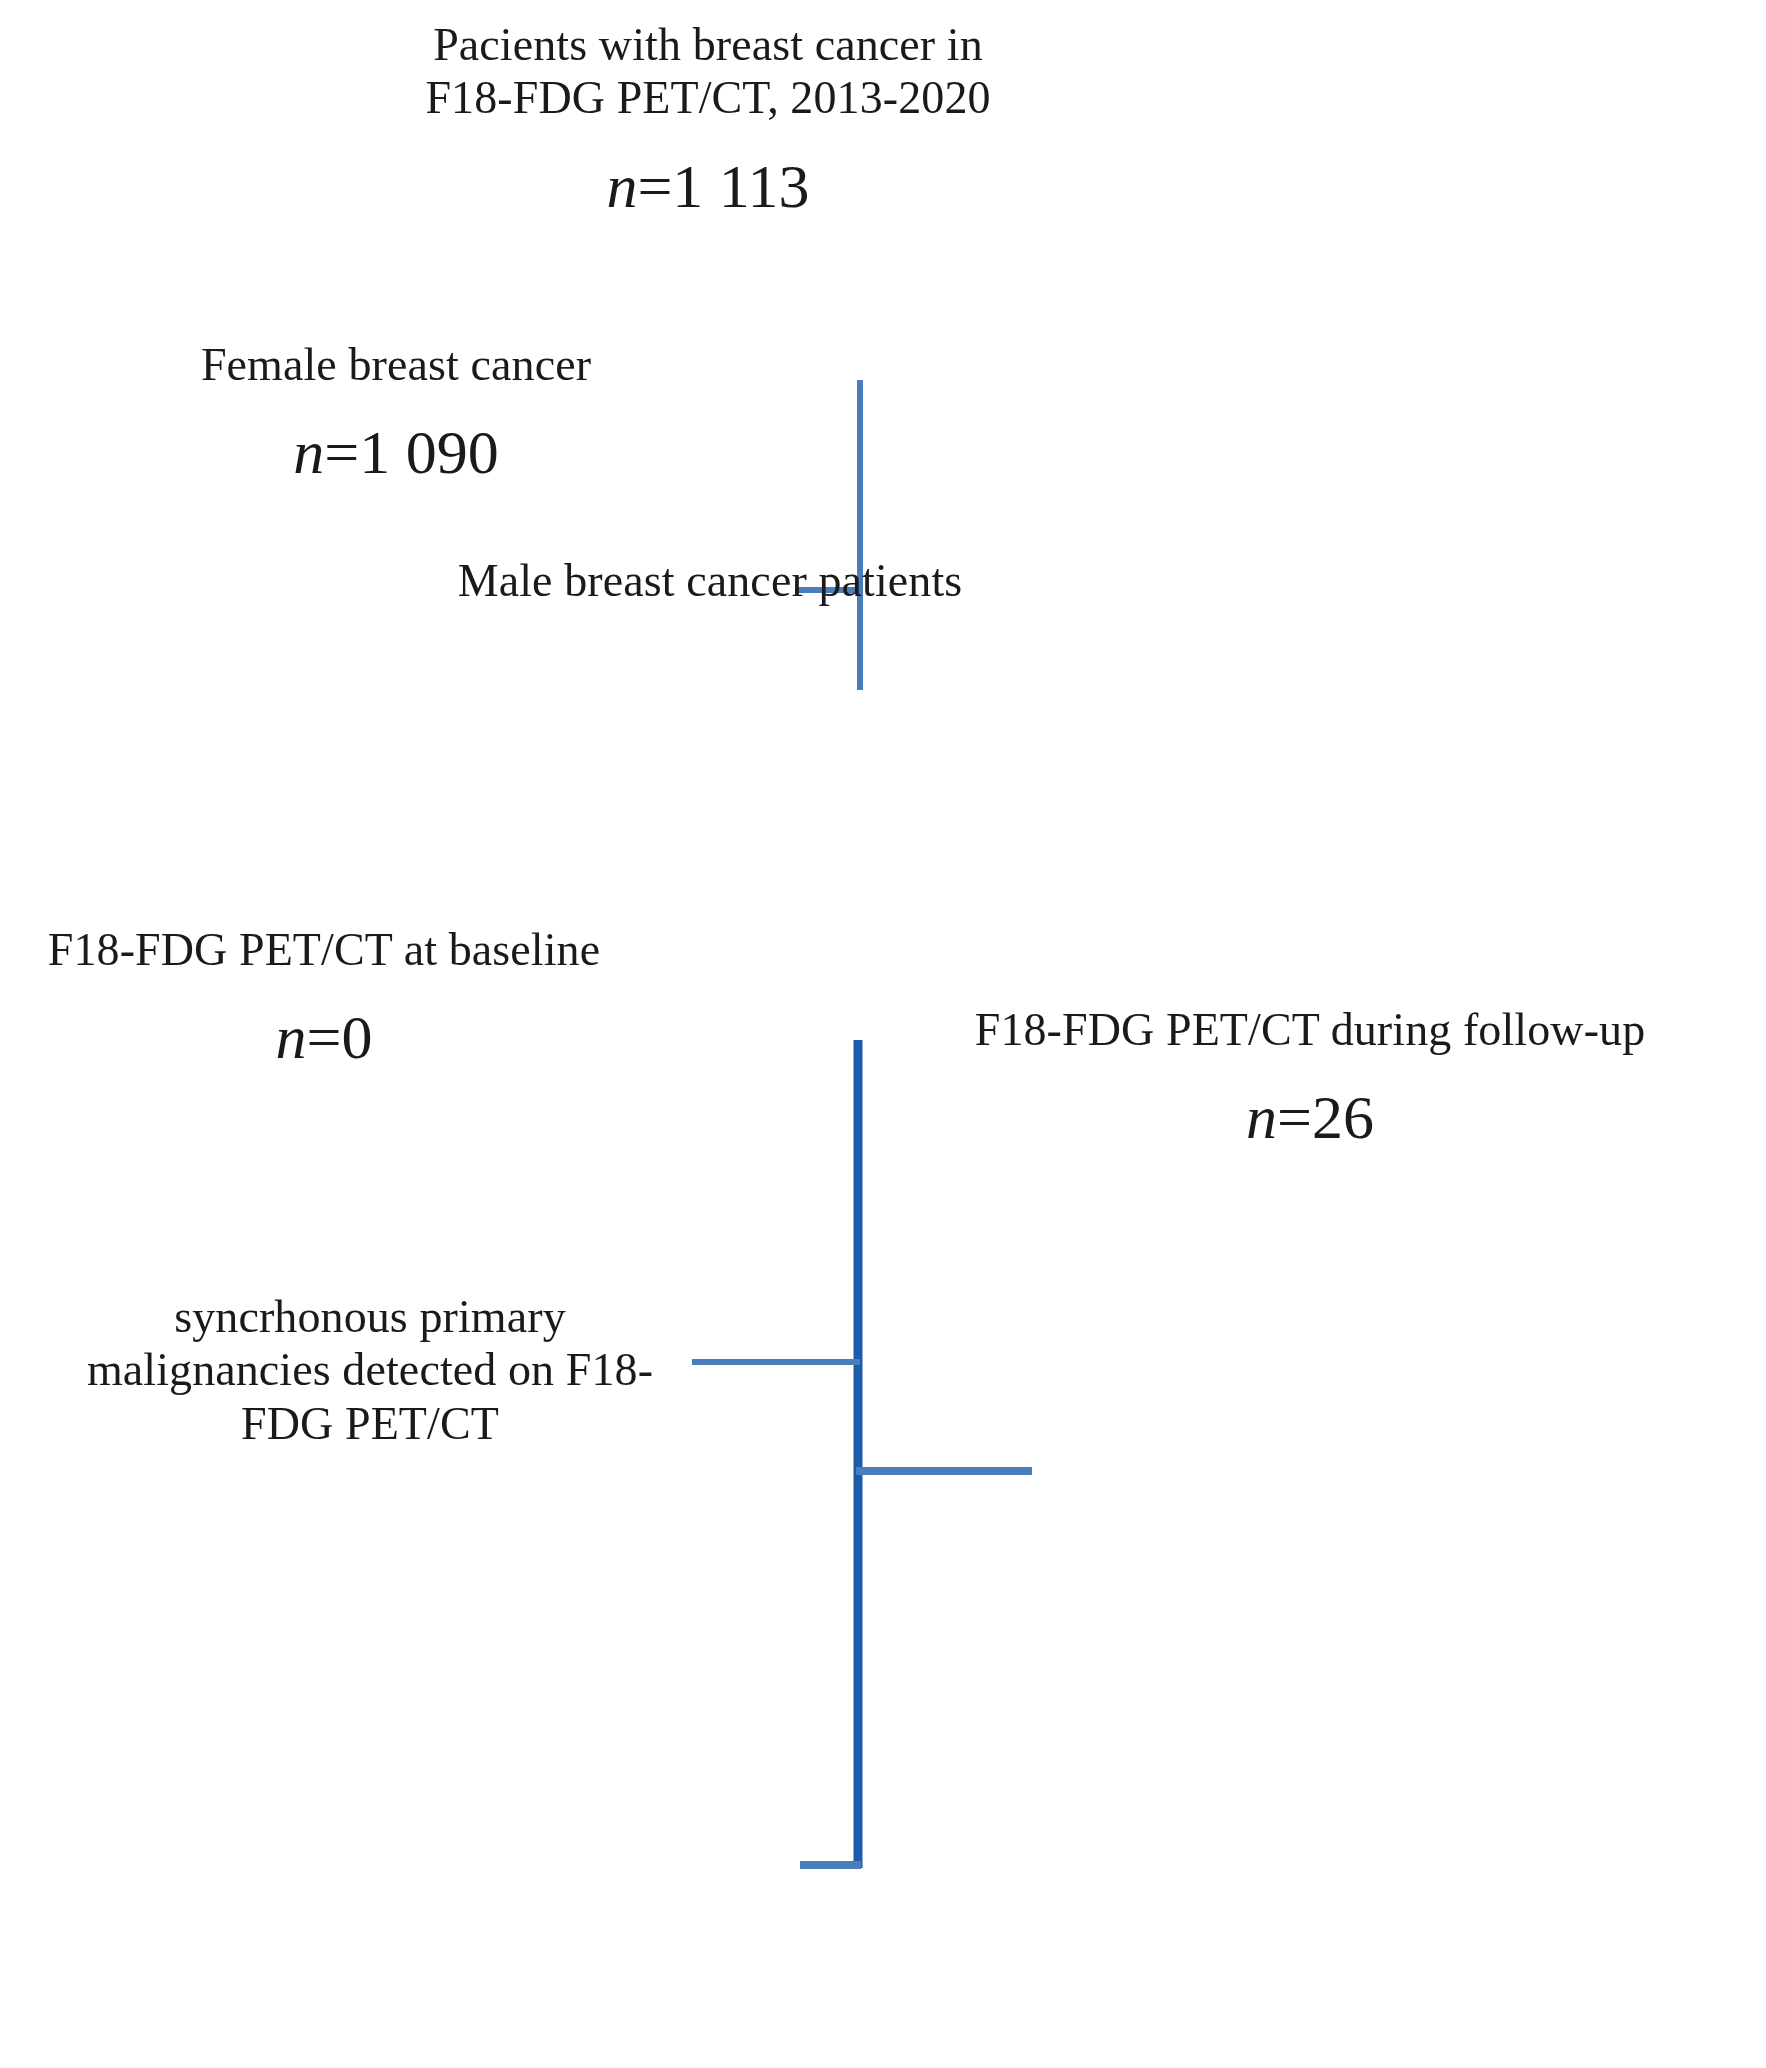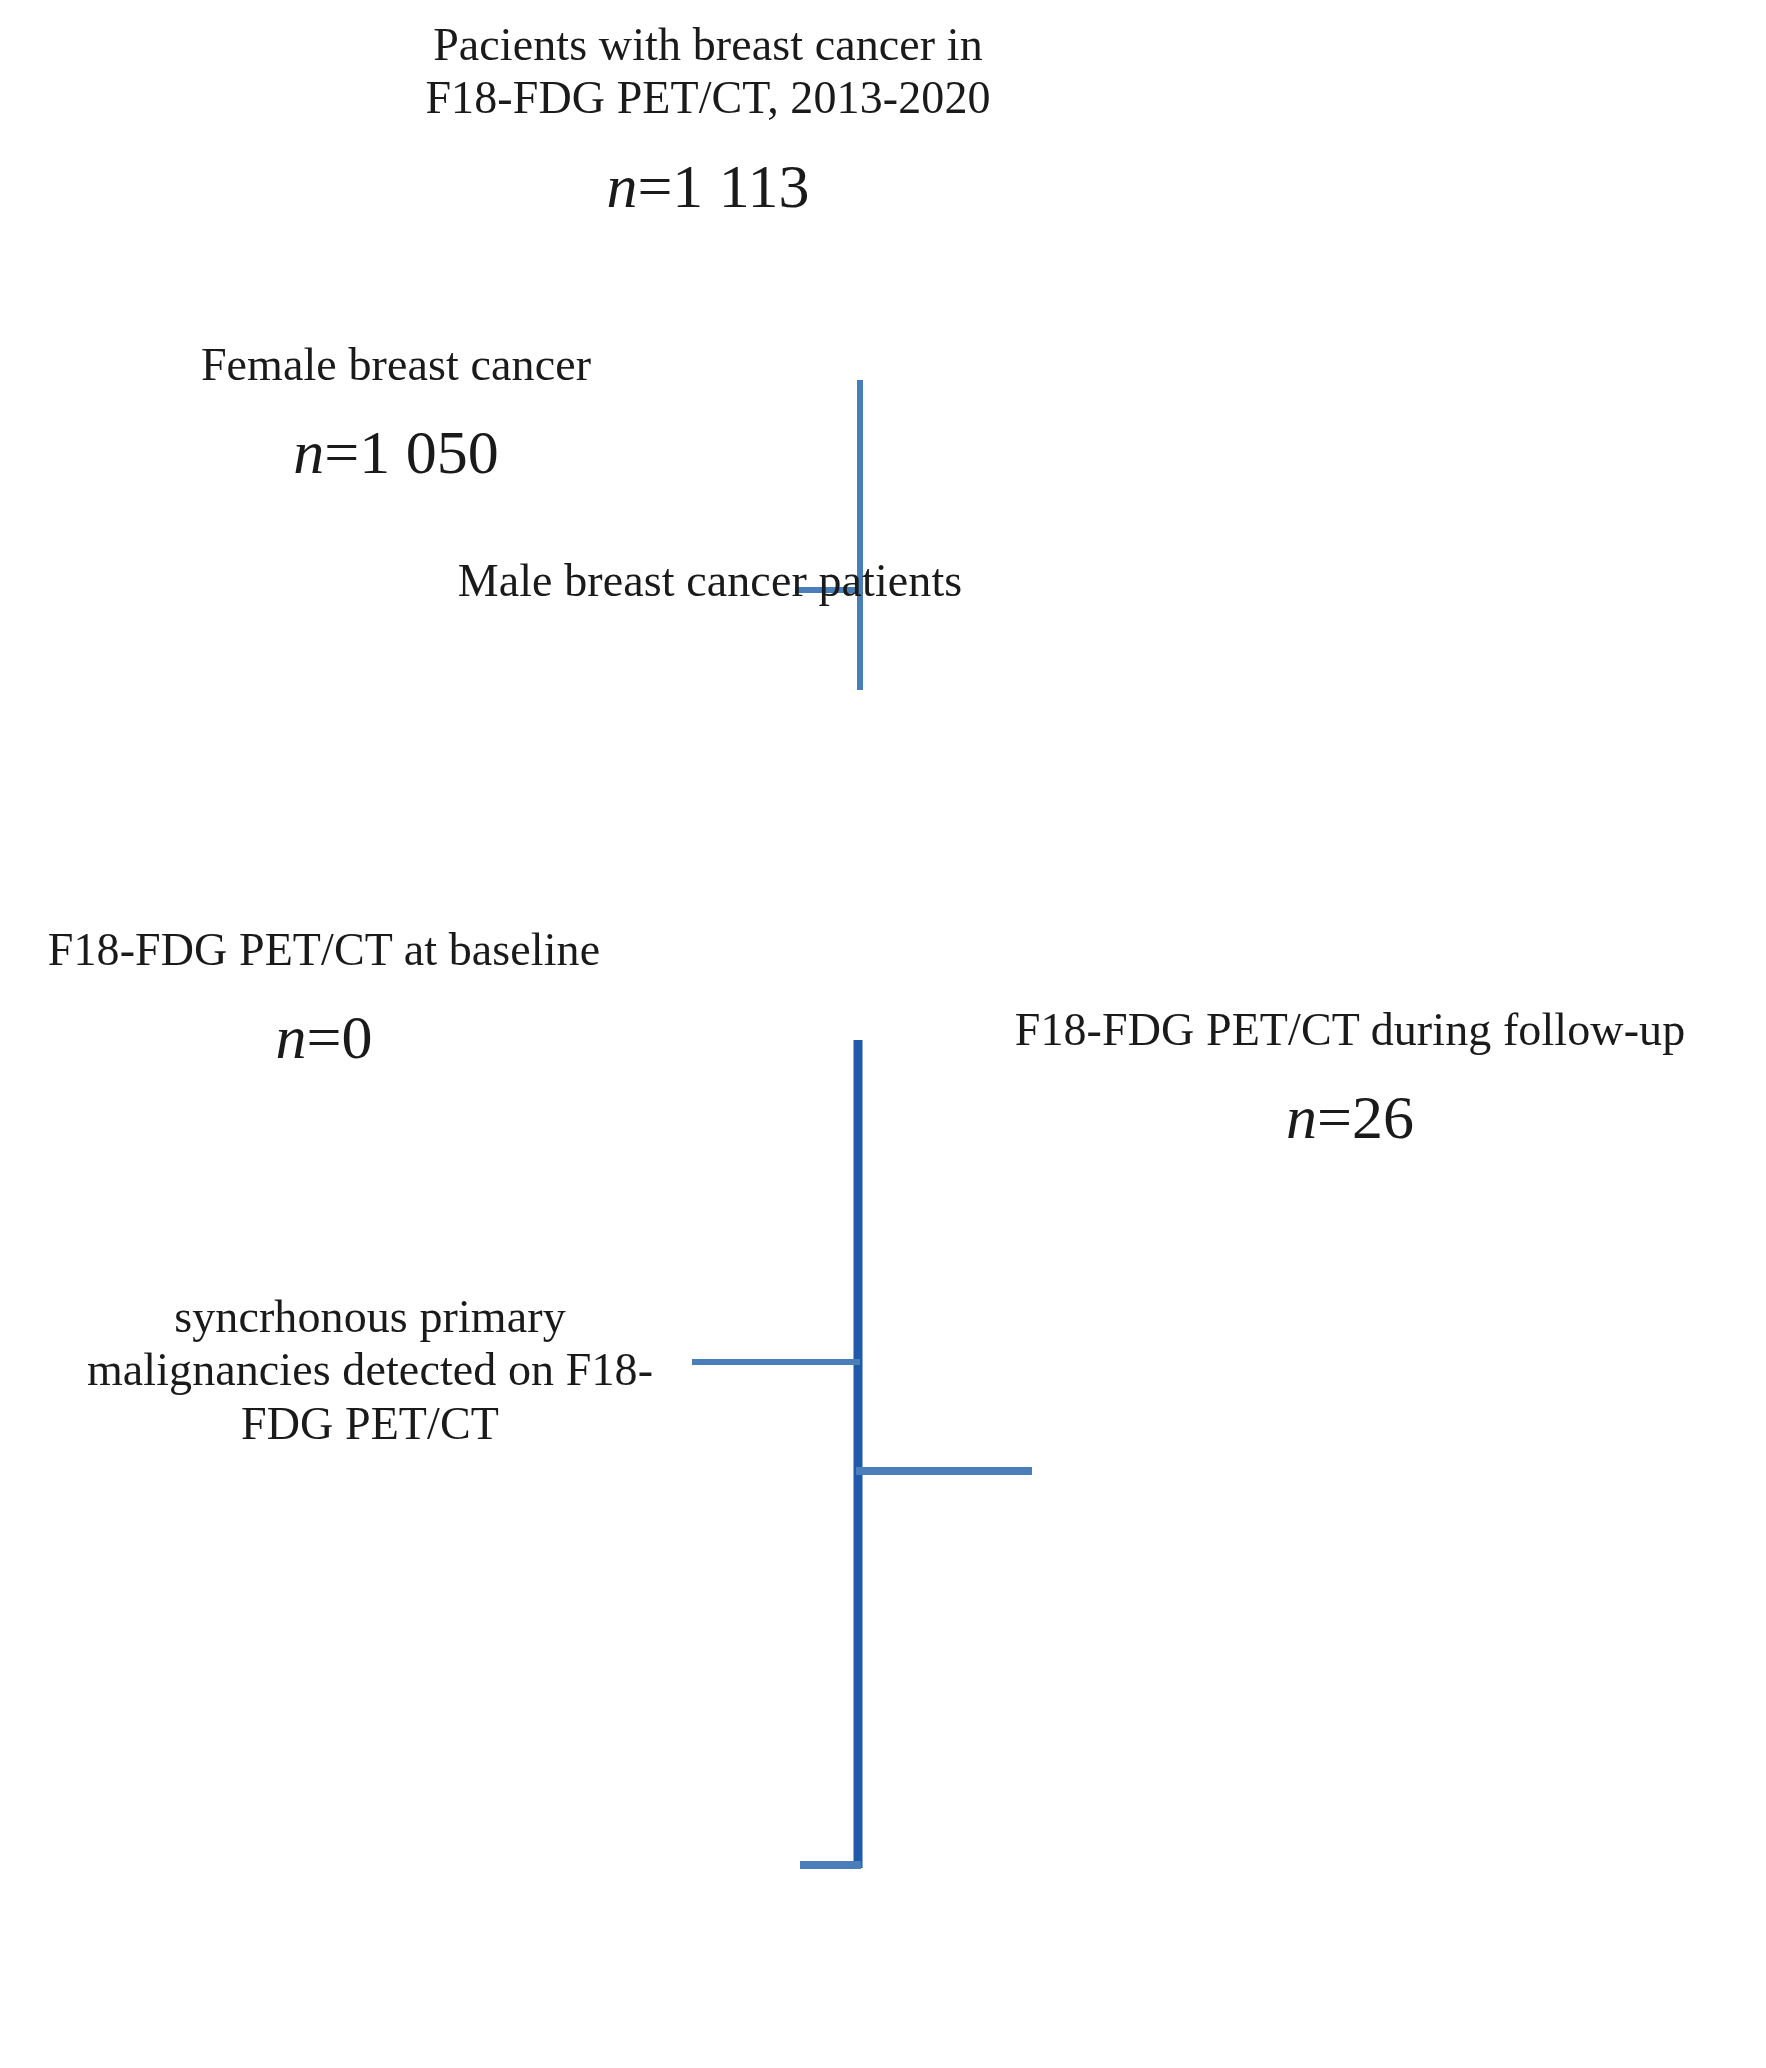--- a/index.html
+++ b/index.html
@@ -40,21 +40,21 @@
     width: 1766px;
     height: 2068px;
     pointer-events: none;
   }
 
   
   #node-all        { left: 398px;  top: 10px;   width: 620px; }
   #node-female     { left: 86px;   top: 330px;  width: 620px; }
   #node-male       { left: 400px;  top: 546px;  width: 620px; }
   #node-baseline   { left: 14px;   top: 915px;  width: 620px; }
-  #node-followup   { left: 1000px; top: 995px;  width: 700px; }
+  #node-followup   { left: 960px; top: 995px;  width: 700px; }
   #node-synch      { left: 60px;   top: 1282px; width: 620px; text-align: center; }
 </style>
 </head>
 <body>
 
 <div id="page">
 
   <svg class="connectors" viewBox="0 0 1766 2068" width="1766" height="2068" xmlns="http://www.w3.org/2000/svg">
 
     <line x1="860" y1="372" x2="860" y2="682" stroke="#4a7ebb" stroke-width="6"></line>
@@ -70,21 +70,21 @@
     <line x1="800" y1="1857" x2="861" y2="1857" stroke="#4a7ebb" stroke-width="8"></line>
   </svg>
 
   <div class="node" id="node-all">
     <div class="title">Pacients with breast cancer in F18-FDG PET/CT, 2013-2020</div>
     <div class="count"><span class="ital">n</span><span>=1 113</span></div>
   </div>
 
   <div class="node" id="node-female">
     <div class="title">Female breast cancer</div>
-    <div class="count"><span class="ital">n</span><span>=1 050</span></div>
+    <div class="count"><span class="ital">n</span><span>=1 090</span></div>
   </div>
 
   <div class="node" id="node-male">
     <div class="title">Male breast cancer patients</div>
   </div>
 
   <div class="node" id="node-baseline">
     <div class="title">F18-FDG PET/CT at baseline</div>
     <div class="count"><span class="ital">n</span><span>=0</span></div>
   </div>

